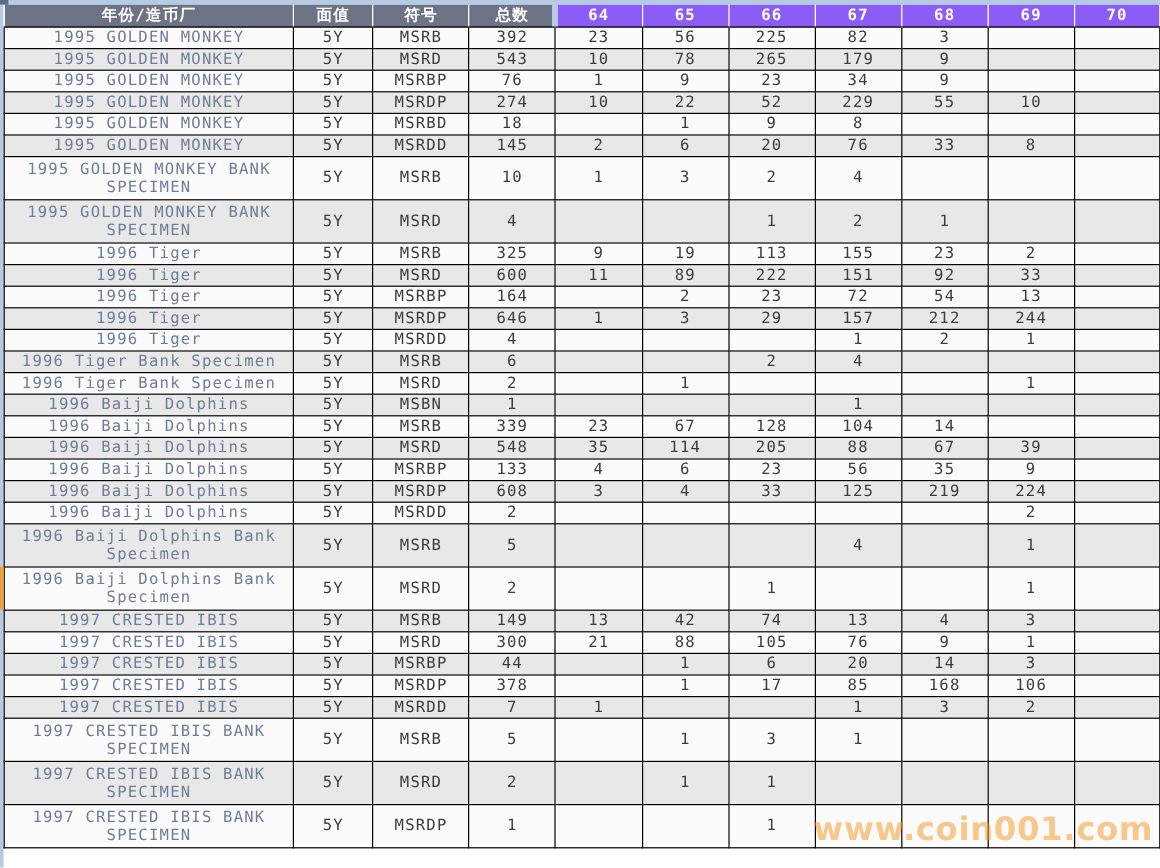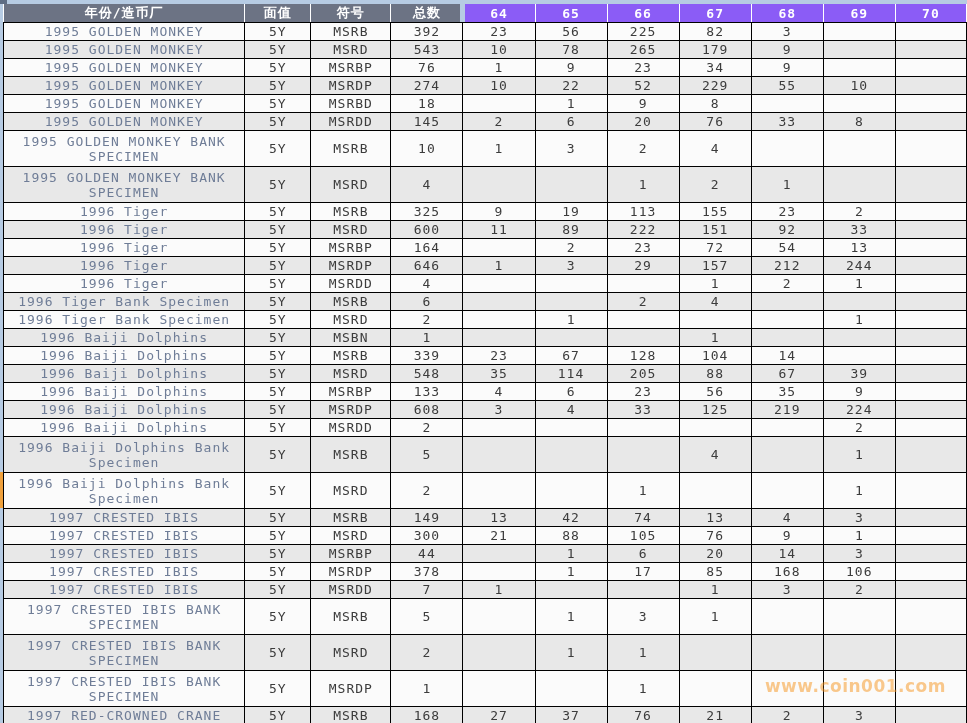--- a/index.html
+++ b/index.html
@@ -42,23 +42,23 @@
 
   .pane-divider {
     position: absolute; top: 4px; left: 460px; width: 5px; height: 18px;
     background: #b6cbe3;
   }
   .orange-accent {
     position: absolute; top: 472px; left: 0; width: 3px; height: 36px;
     background: #f0a13c;
   }
   .watermark {
-    position: absolute; top: 676px; right: 21px;
+    position: absolute; top: 676px; right: 6px;
     font-family: "DejaVu Sans", "Liberation Sans", sans-serif;
-    font-weight: bold; font-size: 17px; letter-spacing: 0.5px;
+    font-weight: bold; font-size: 27px; letter-spacing: 0.5px;
     color: #f7941d; opacity: 0.5; white-space: nowrap; pointer-events: none;
   }
 </style>
 </head>
 <body>
 
 <div class="top-strip"></div>
 <div class="corner-block"></div>
 <div class="left-strip"></div>
 
@@ -488,32 +488,19 @@
         <td>MSRDP</td>
         <td>1</td>
         <td></td>
         <td></td>
         <td>1</td>
         <td></td>
         <td></td>
         <td></td>
         <td></td>
       </tr>
-      <tr class="h1 row-gray">
-        <td class="name-cell">1997 RED-CROWNED CRANE</td>
-        <td>5Y</td>
-        <td>MSRB</td>
-        <td>168</td>
-        <td>27</td>
-        <td>37</td>
-        <td>76</td>
-        <td>21</td>
-        <td>2</td>
-        <td>3</td>
-        <td></td>
-      </tr>
     </tbody>
 </table>
 
 <div class="pane-divider"></div>
 <div class="orange-accent"></div>
 
 <div class="watermark">www.coin001.com</div>
 
 </body></html>

